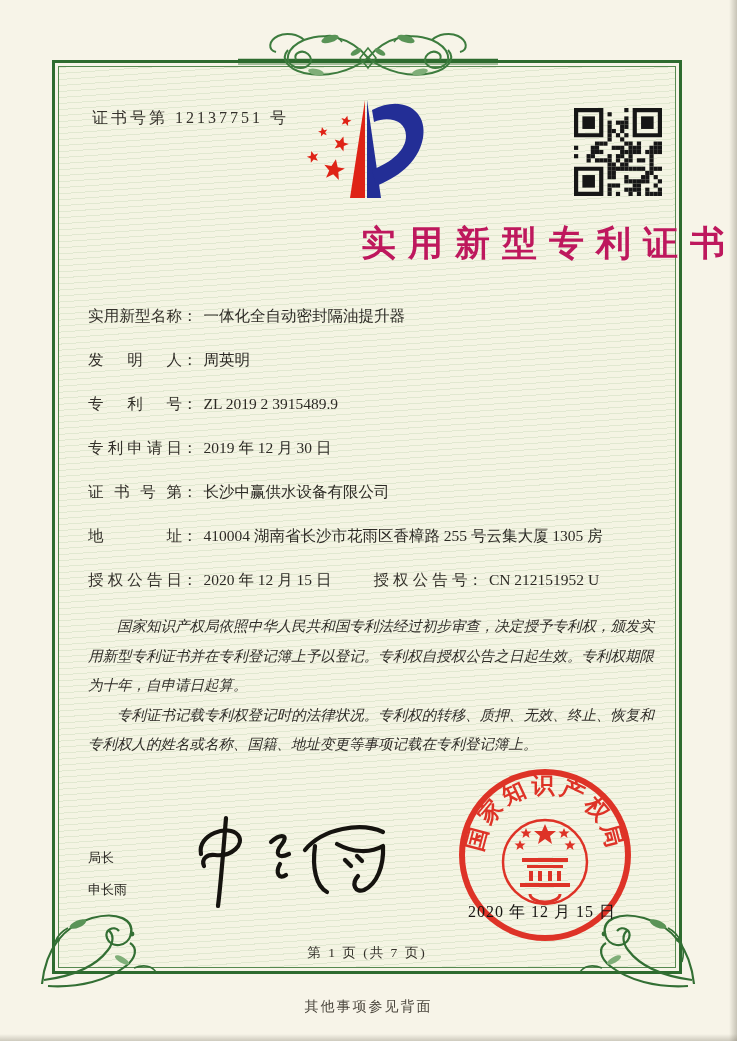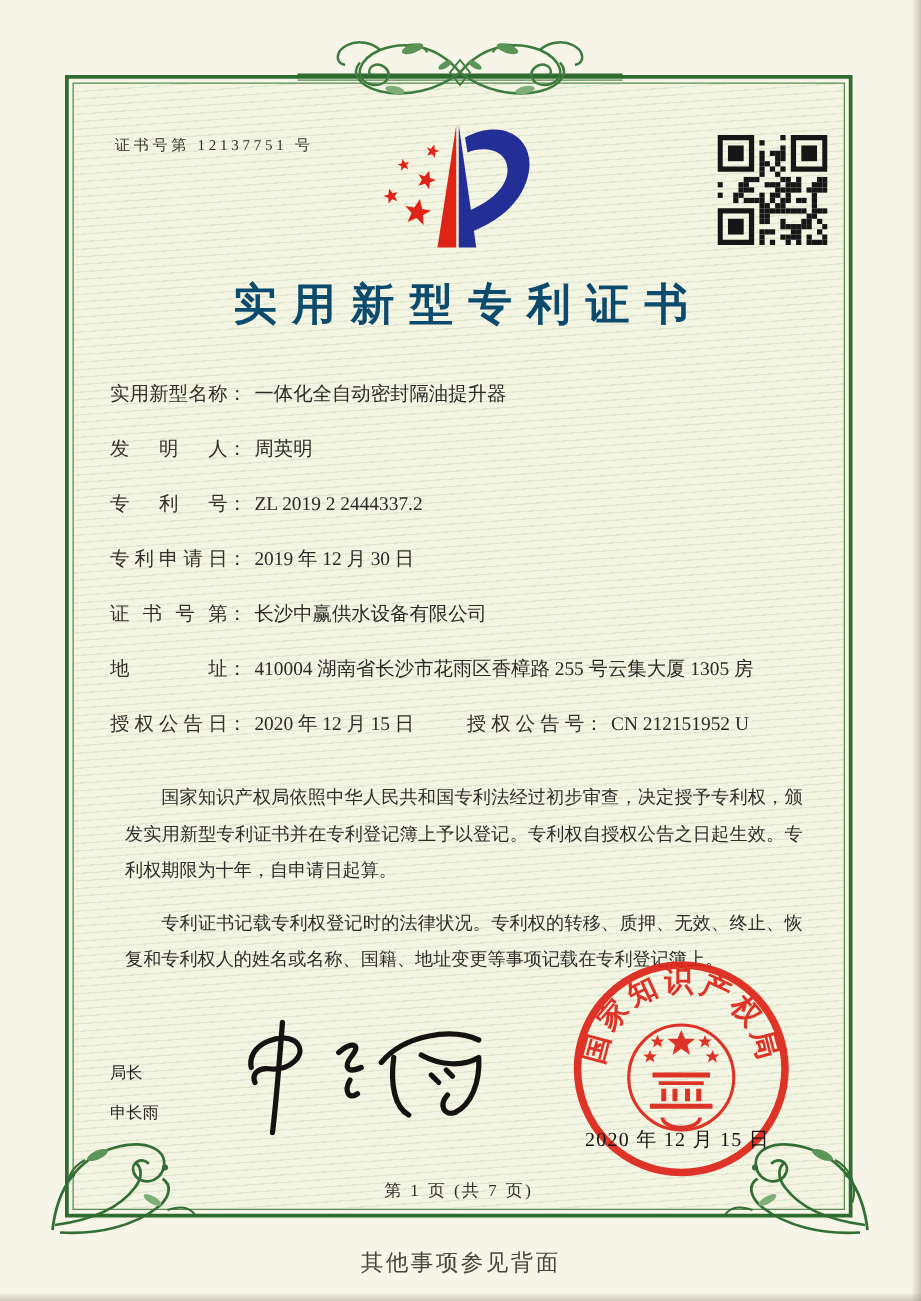--- a/index.html
+++ b/index.html
@@ -22,52 +22,52 @@
     border:1px solid #55894f;
     background:
       repeating-linear-gradient(176deg,rgba(122,168,108,0.16) 0 1px,rgba(255,255,255,0) 1px 6px),
       #f4f4e3;}
 
   .ornament-top{position:absolute;left:238px;top:28px;width:260px;height:58px;}
   .flourish{position:absolute;width:132px;height:118px;}
   .flourish.bl{left:34px;top:872px;}
   .flourish.br{left:570px;top:872px;transform:scaleX(-1);}
 
-  .cert-number{position:absolute;left:92px;top:108px;font-size:12px;
+  .cert-number{position:absolute;left:92px;top:108px;font-size:16px;
     letter-spacing:3px;color:#33302a;}
 
   .logo{position:absolute;left:296px;top:94px;width:148px;height:112px;}
   .qr{position:absolute;left:574px;top:108px;width:88px;height:88px;}
 
-  .doc-title{position:absolute;left:0;top:220px;width:737px;text-align:center;
+  .doc-title{position:absolute;left:0;top:220px;width:737px;text-align:right;
     font-size:35px;font-weight:bold;letter-spacing:12px;padding-left:12px;
-    box-sizing:border-box;color:#0c4a6e;}
+    box-sizing:border-box;color:#be185d;}
 
   .fields{position:absolute;left:88px;top:306px;width:566px;font-size:15.5px;}
   .field-row{height:44px;line-height:20px;white-space:nowrap;}
   .flabel{display:inline-block;width:94px;text-align:justify;text-align-last:justify;color:#33302a;}
   .colon{margin-right:6px;}
   .fvalue{color:#2c2a25;}
   .grant-number{margin-left:42px;}
 
   .paragraphs{position:absolute;left:88px;top:612px;width:566px;
     font-size:14.5px;line-height:29.5px;text-align:justify;color:#2f2d28;}
-  .paragraphs p{margin:12px;text-indent:2em;}
+  .paragraphs p{margin:0;text-indent:2em;font-style:italic;}
 
   .signatory{position:absolute;left:88px;top:842px;font-size:13px;line-height:32px;color:#26241f;}
   .signature{position:absolute;left:185px;top:812px;width:215px;height:100px;}
 
   .seal{position:absolute;left:452px;top:762px;width:186px;height:186px;opacity:0.92;}
   .seal-date{position:absolute;left:432px;top:902px;width:220px;text-align:center;
     font-size:16px;letter-spacing:1px;color:#171512;z-index:5;}
 
   .page-info{position:absolute;left:52px;top:944px;width:630px;text-align:center;
     font-size:13.5px;letter-spacing:2px;color:#33302a;}
   .back-note{position:absolute;left:0;top:998px;width:737px;text-align:center;
-    font-size:18px;letter-spacing:2px;color:#4a453c;}
+    font-size:14px;letter-spacing:2px;color:#4a453c;}
 </style>
 </head>
 <body>
 
 <div class="edge-right"></div>
 <div class="edge-bottom"></div>
 
 <div class="frame">
   <div class="frame-inner"></div>
 </div>
@@ -273,21 +273,21 @@
 <div class="doc-title">实用新型专利证书</div>
 
 <div class="fields">
   <div class="field-row">
     <span class="flabel">实用新型名称</span><span class="colon">：</span><span class="fvalue">一体化全自动密封隔油提升器</span>
   </div>
   <div class="field-row">
     <span class="flabel">发明人</span><span class="colon">：</span><span class="fvalue">周英明</span>
   </div>
   <div class="field-row">
-    <span class="flabel">专利号</span><span class="colon">：</span><span class="fvalue">ZL 2019 2 2444337.2</span>
+    <span class="flabel">专利号</span><span class="colon">：</span><span class="fvalue">ZL 2019 2 3915489.9</span>
   </div>
   <div class="field-row">
     <span class="flabel">专利申请日</span><span class="colon">：</span><span class="fvalue">2019 年 12 月 30 日</span>
   </div>
   <div class="field-row">
     <span class="flabel">证书号第</span><span class="colon">：</span><span class="fvalue">长沙中赢供水设备有限公司</span>
   </div>
   <div class="field-row">
     <span class="flabel">地址</span><span class="colon">：</span><span class="fvalue">410004 湖南省长沙市花雨区香樟路 255 号云集大厦 1305 房</span>
   </div>

